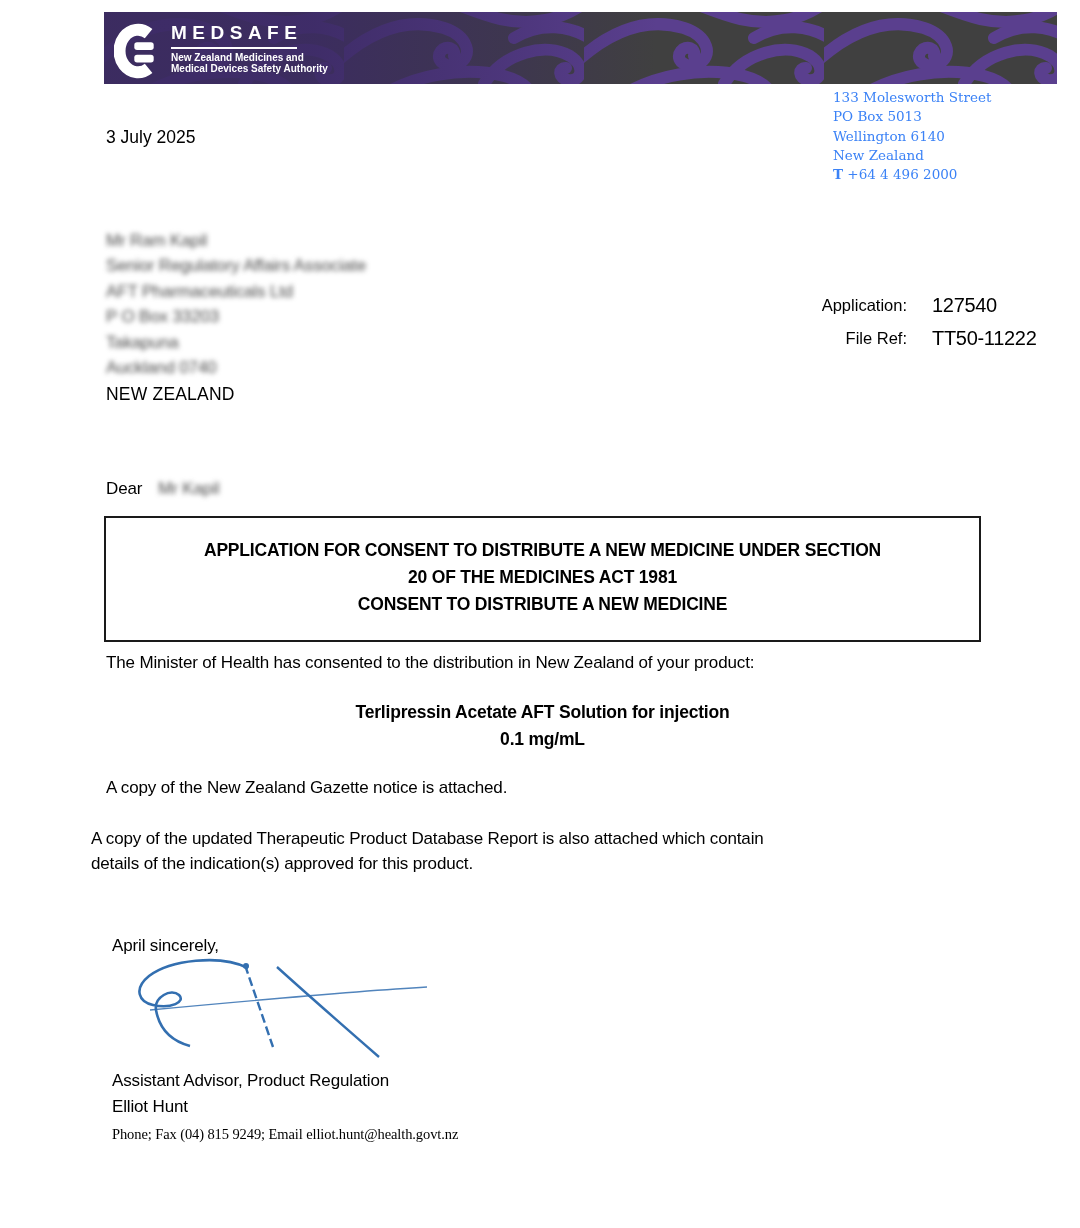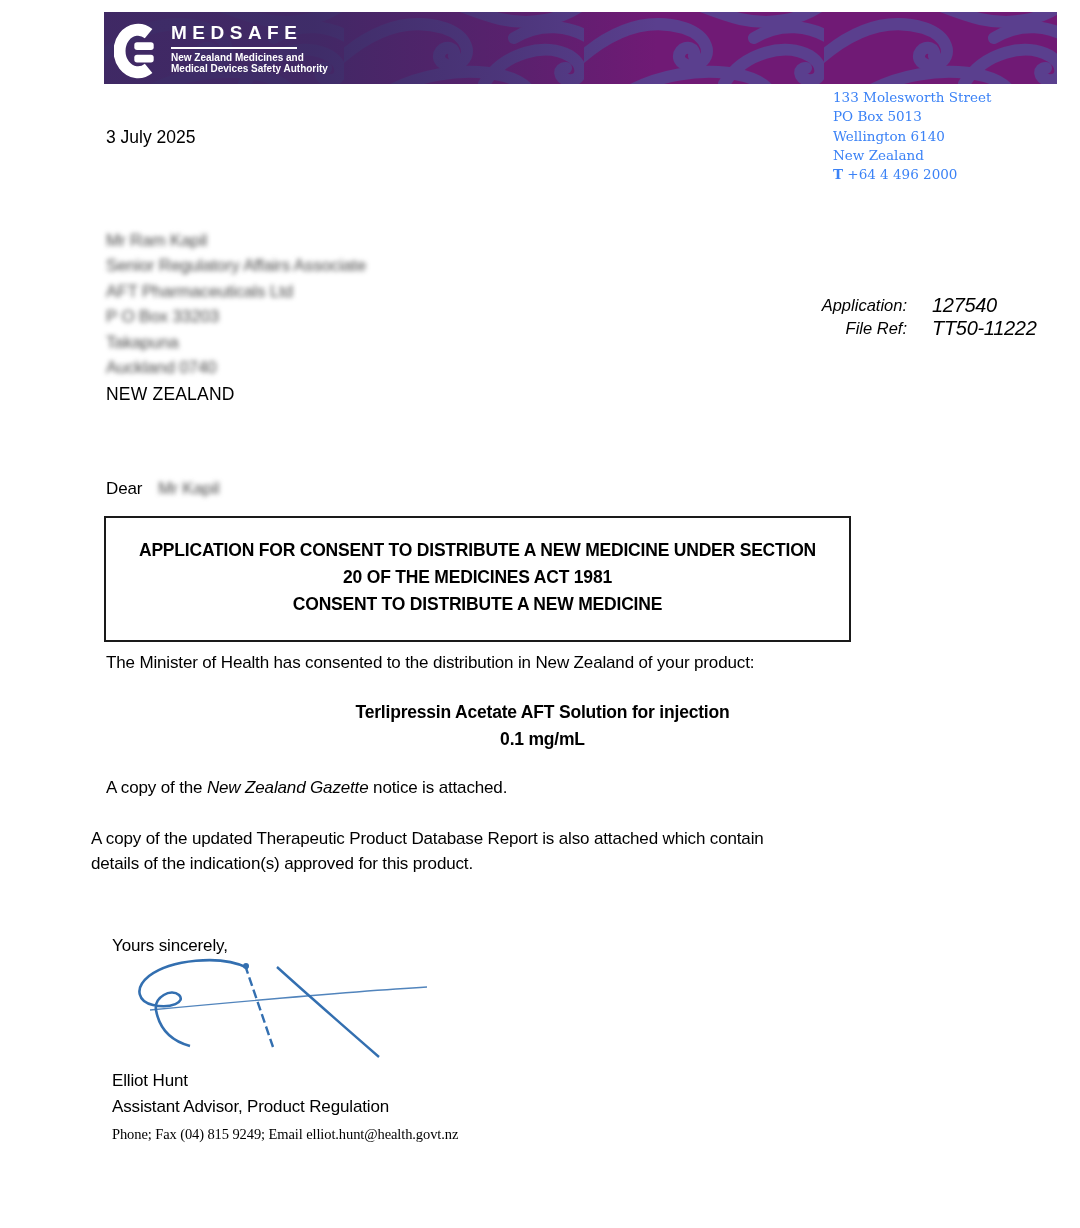--- a/index.html
+++ b/index.html
@@ -7,21 +7,21 @@
   body {
     width:1080px; height:1228px; position:relative;
     font-family:"Liberation Sans", sans-serif; color:#000;
     overflow:hidden;
   }
   .abs { position:absolute; }
 
   
   .banner {
     left:104px; top:12px; width:953px; height:72px;
-    background:#701a75; overflow:hidden;
+    background:#404040; overflow:hidden;
   }
   .banner .koru-svg { position:absolute; left:0; top:0; }
   .banner .fade {
     position:absolute; inset:0;
     background:linear-gradient(90deg,
       rgba(59,42,99,0.92) 0%, rgba(59,42,99,0.88) 22%,
       rgba(59,42,99,0.45) 42%, rgba(59,42,99,0) 58%);
   }
   .logo-wrap { position:absolute; left:10px; top:8px; display:flex; gap:9px; }
   .logo-e { margin-top:3px; }
@@ -40,42 +40,42 @@
   }
 
   
   .t { font-size:17px; letter-spacing:-0.15px; }
   .date-line { left:106px; top:127px; font-size:17.5px; }
 
   .recipient { left:106px; top:228px; line-height:25.4px; }
   .redacted { color:#4a4a4a; filter:blur(2.6px); }
   .country { font-size:17.5px; letter-spacing:0.2px; margin-top:2px; }
 
-  .refs { left:793px; top:295px; display:grid; grid-template-columns:114px auto; row-gap:2px;font-style:italic; }
+  .refs { left:793px; top:295px; display:grid; grid-template-columns:114px auto; row-gap:12px; }
   .refs .lbl { text-align:right; font-size:16.5px; line-height:20.5px; }
   .refs .val { padding-left:25px; font-size:20px; line-height:20.5px; letter-spacing:-0.3px; }
 
   .salutation { left:106px; top:479px; }
   .salutation .prefix { margin-right:16px; }
 
   .subject-box {
-    left:104px; top:516px; width:747px;
+    left:104px; top:516px; width:877px;
     border:2px solid #1a1a1a; background:#fff;
     text-align:center; padding:19px 24px 22px 24px;
   }
   .subject-box .h { font-weight:bold; font-size:17.5px; line-height:27px; letter-spacing:-0.2px; }
   .subject-box .h2 { }
 
   .para1 { left:106px; top:653px; }
 
   .product { left:104px; top:699px; width:877px; text-align:center;
              font-weight:bold; font-size:17.5px; line-height:27px; letter-spacing:-0.2px; }
 
   .gazette { left:106px; top:778px; }
-  .gazette .it { font-style:italic; }
+  .gazette .it { }
 
   .tpd { left:91px; top:827px; line-height:24.8px; }
 
   .valediction { left:112px; top:936px; }
   .sig-svg { left:136px; top:958px; }
 
   .signatory { left:112px; top:1068px; line-height:26px; }
   .signatory .contact { font-size:14.5px; letter-spacing:-0.1px; margin-top:1px;font-family:Liberation Serif, serif; }
 </style>
 </head>
@@ -161,31 +161,31 @@
 
   <div class="abs gazette t">
     <span>A copy of the </span><span class="it">New Zealand Gazette</span><span> notice is attached.</span>
   </div>
 
   <div class="abs tpd t">
     <div>A copy of the updated Therapeutic Product Database Report is also attached which contain</div>
     <div>details of the indication(s) approved for this product.</div>
   </div>
 
-  <div class="abs valediction t">Yours sincerely,</div>
+  <div class="abs valediction t">April sincerely,</div>
 
   <svg class="abs sig-svg" width="300" height="102" viewBox="0 0 300 102" aria-hidden="true">
     <g fill="none" stroke="#336fb0">
       <path d="M112,10 C84,-4 34,2 13,18 C-3,31 3,44 17,47 C35,51 50,44 43,37 C35,30 18,39 20,52 C23,69 32,82 54,88" stroke-width="2.6"></path>
       <path d="M14,52 C100,44 220,33 291,29" stroke-width="1.4" opacity="0.85"></path>
       <path d="M109,7 L137,89" stroke-width="2.4" stroke-dasharray="9 4"></path>
       <path d="M141,9 C162,28 212,72 243,99" stroke-width="2.4"></path>
       <circle cx="110" cy="8" r="3" fill="#336fb0" stroke="none"></circle>
     </g>
   </svg>
 
   <div class="abs signatory t">
+    <div>Assistant Advisor, Product Regulation</div>
     <div>Elliot Hunt</div>
-    <div>Assistant Advisor, Product Regulation</div>
     <div class="contact">Phone; Fax (04) 815 9249; Email elliot.hunt@health.govt.nz</div>
   </div>
 
 </div>
 
 </body></html>

